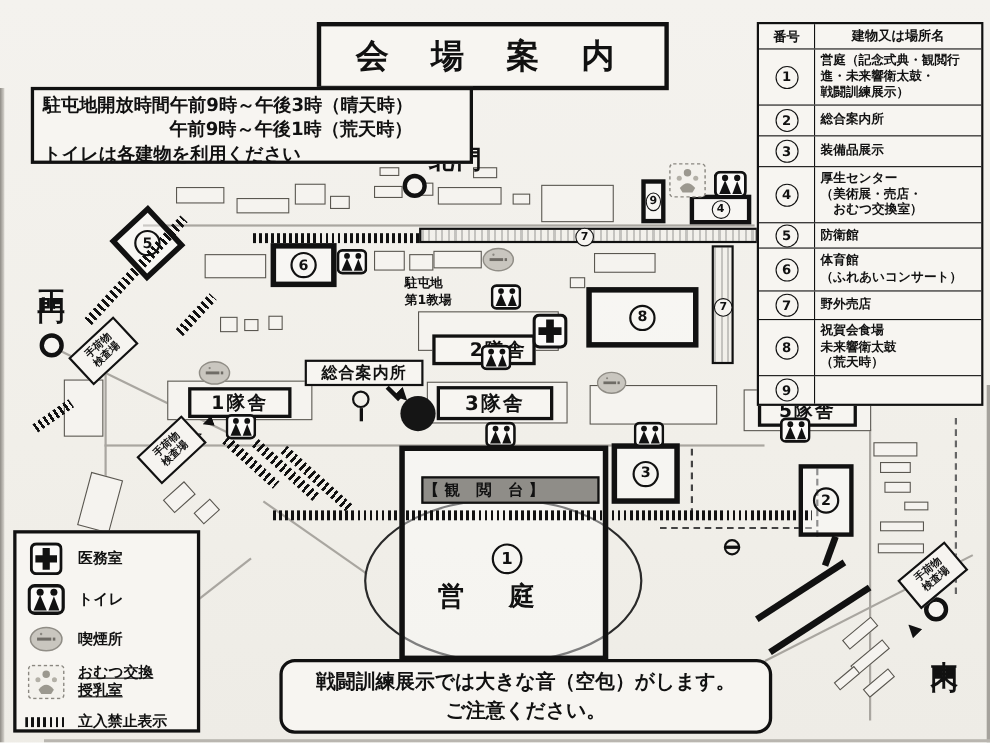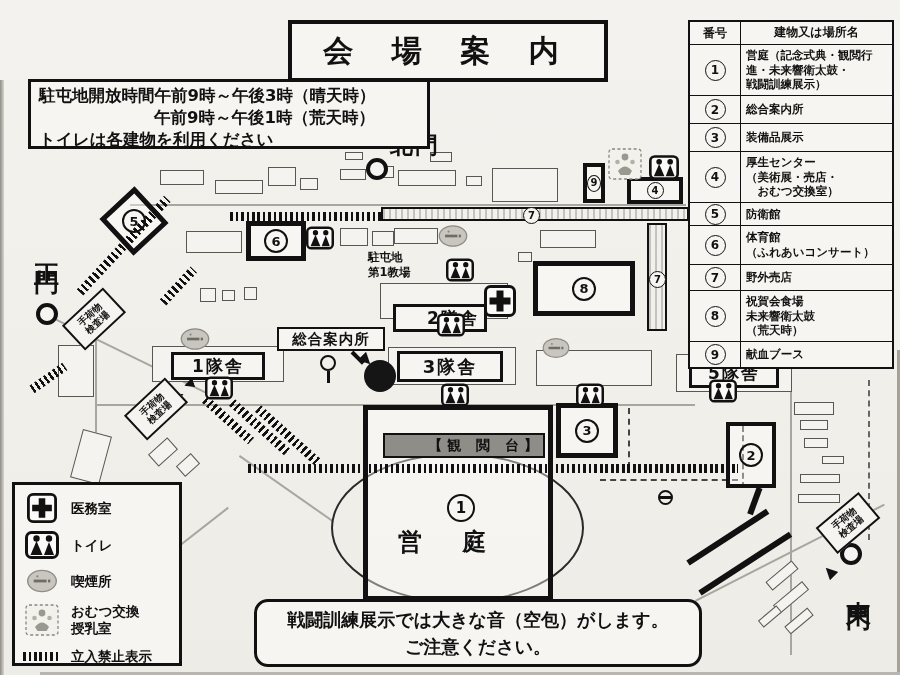--- a/index.html
+++ b/index.html
@@ -56,21 +56,21 @@
   .bag{position:absolute;border:2.5px solid #111;background:#f6f4f0;z-index:5;box-sizing:border-box;
     font-size:9.5px;font-weight:bold;line-height:1.15;display:flex;align-items:center;justify-content:center;
     text-align:center;white-space:pre-line;}
   .icon{position:absolute;z-index:4;}
   .bbar{position:absolute;background:#111;z-index:3;transform-origin:left center;}
   .tri{position:absolute;width:12px;height:12px;background:#111;z-index:4;
     clip-path:polygon(0 0,100% 50%,0 100%);}
   .oval{position:absolute;left:331px;top:453px;width:253px;height:150px;border:2.5px solid #2a2a2a;
     border-radius:50%;z-index:1;box-sizing:border-box;}
   .stand{position:absolute;left:383px;top:433px;width:162px;height:25px;background:#8f8d88;border:2px solid #111;
-    z-index:4;display:flex;align-items:center;justify-content:flex-end;font-size:14px;font-weight:bold;letter-spacing:5px;box-sizing:border-box;}
+    z-index:4;display:flex;align-items:center;justify-content:flex-start;font-size:14px;font-weight:bold;letter-spacing:5px;box-sizing:border-box;}
   .mlabel{position:absolute;z-index:5;font-weight:bold;}
   .noentry-sample{width:38px;height:9px;background:repeating-linear-gradient(90deg,#111 0 2.5px,transparent 2.5px 5.5px);}
   .scan{position:absolute;z-index:11;}
 </style>
 </head>
 <body>
 
 <svg width="0" height="0" style="position:absolute" aria-hidden="true">
   <symbol id="icon-toilet" viewBox="0 0 34 28">
     <rect x="1.5" y="1.5" width="31" height="25" rx="5" fill="#fbfaf8" stroke="#111" stroke-width="3"></rect>
@@ -364,21 +364,20 @@
         <span class="cnum">8</span>
       </div>
     <div class="tname">祝賀会食場
 未来響衛太鼓
 （荒天時）</div>
   </div>
   <div class="trow" style="min-height:25px;">
     <div class="tnum">
         <span class="cnum">9</span>
       </div>
-    <div class="tname">献血ブース</div>
   </div>
 </div>
 
 <div class="panel legend-box">
   <div class="legend-row" style="height:32px;">
     <span class="legend-ic">
         <svg style="width:30px;height:30px;">
           <use href="#icon-medical"></use>
         </svg>
       </span>
@@ -393,21 +392,21 @@
     <span class="legend-label">トイレ</span>
   </div>
   <div class="legend-row" style="height:30px;">
     <span class="legend-ic">
         <svg style="width:34px;height:24px;">
           <use href="#icon-smoke"></use>
         </svg>
       </span>
     <span class="legend-label">喫煙所</span>
   </div>
-  <div class="legend-row" style="height:38px;">
+  <div class="legend-row" style="height:38px;text-decoration:underline;">
     <span class="legend-ic">
         <svg style="width:34px;height:32px;">
           <use href="#icon-diaper"></use>
         </svg>
       </span>
     <span class="legend-label">おむつ交換
 授乳室</span>
   </div>
   <div class="legend-row" style="height:24px;">
     <span class="legend-ic">

